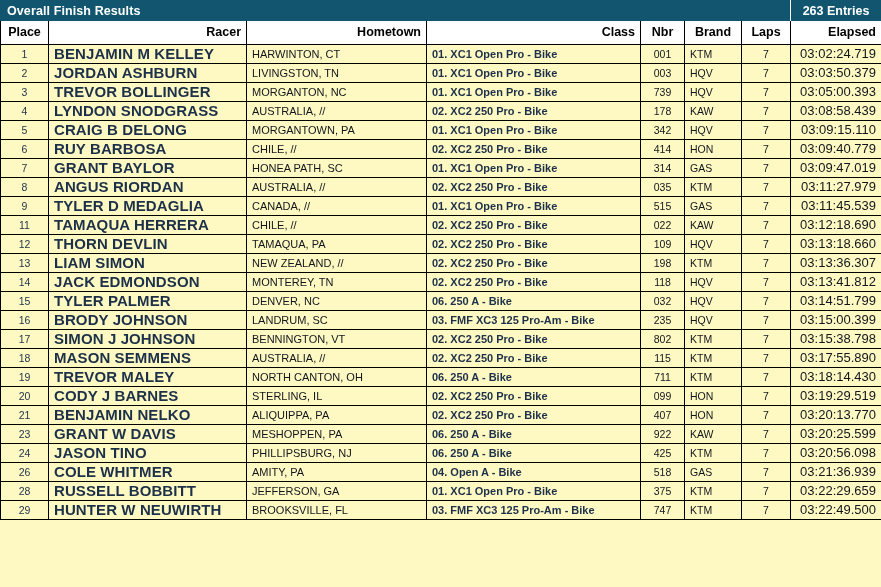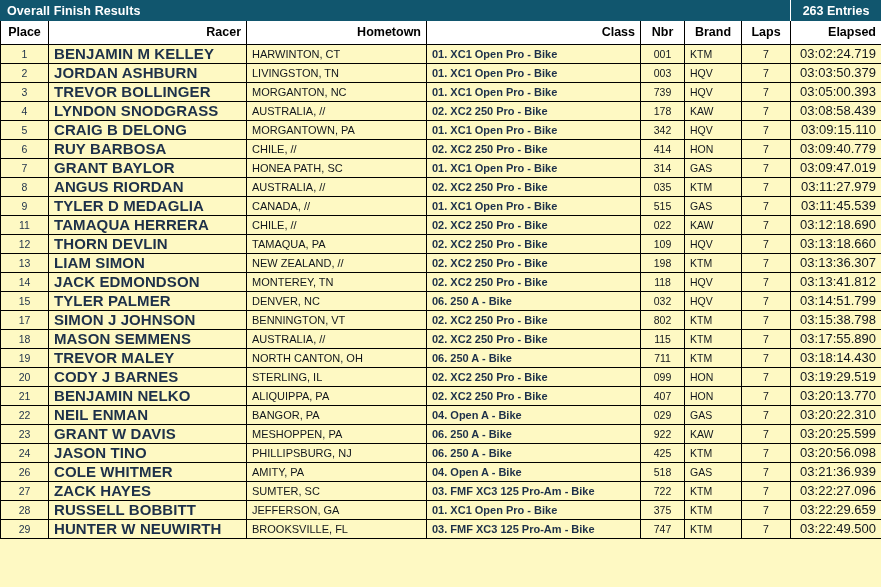--- a/index.html
+++ b/index.html
@@ -308,20 +308,30 @@
           <td class="place">15</td>
           <td class="racer">TYLER PALMER</td>
           <td class="hometown">DENVER, NC</td>
           <td class="klass">06. 250 A - Bike</td>
           <td class="nbr">032</td>
           <td class="brand">HQV</td>
           <td class="laps">7</td>
           <td class="elapsed">03:14:51.799</td>
         </tr>
         <tr>
+          <td class="place">16</td>
+          <td class="racer">BRODY JOHNSON</td>
+          <td class="hometown">LANDRUM, SC</td>
+          <td class="klass">03. FMF XC3 125 Pro-Am - Bike</td>
+          <td class="nbr">235</td>
+          <td class="brand">HQV</td>
+          <td class="laps">7</td>
+          <td class="elapsed">03:15:00.399</td>
+        </tr>
+        <tr>
           <td class="place">17</td>
           <td class="racer">SIMON J JOHNSON</td>
           <td class="hometown">BENNINGTON, VT</td>
           <td class="klass">02. XC2 250 Pro - Bike</td>
           <td class="nbr">802</td>
           <td class="brand">KTM</td>
           <td class="laps">7</td>
           <td class="elapsed">03:15:38.798</td>
         </tr>
         <tr>
@@ -356,30 +366,20 @@
         </tr>
         <tr>
           <td class="place">21</td>
           <td class="racer">BENJAMIN NELKO</td>
           <td class="hometown">ALIQUIPPA, PA</td>
           <td class="klass">02. XC2 250 Pro - Bike</td>
           <td class="nbr">407</td>
           <td class="brand">HON</td>
           <td class="laps">7</td>
           <td class="elapsed">03:20:13.770</td>
-        </tr>
-        <tr>
-          <td class="place">22</td>
-          <td class="racer">NEIL ENMAN</td>
-          <td class="hometown">BANGOR, PA</td>
-          <td class="klass">04. Open A - Bike</td>
-          <td class="nbr">029</td>
-          <td class="brand">GAS</td>
-          <td class="laps">7</td>
-          <td class="elapsed">03:20:22.310</td>
         </tr>
         <tr>
           <td class="place">23</td>
           <td class="racer">GRANT W DAVIS</td>
           <td class="hometown">MESHOPPEN, PA</td>
           <td class="klass">06. 250 A - Bike</td>
           <td class="nbr">922</td>
           <td class="brand">KAW</td>
           <td class="laps">7</td>
           <td class="elapsed">03:20:25.599</td>
@@ -398,30 +398,20 @@
           <td class="place">26</td>
           <td class="racer">COLE WHITMER</td>
           <td class="hometown">AMITY, PA</td>
           <td class="klass">04. Open A - Bike</td>
           <td class="nbr">518</td>
           <td class="brand">GAS</td>
           <td class="laps">7</td>
           <td class="elapsed">03:21:36.939</td>
         </tr>
         <tr>
-          <td class="place">27</td>
-          <td class="racer">ZACK HAYES</td>
-          <td class="hometown">SUMTER, SC</td>
-          <td class="klass">03. FMF XC3 125 Pro-Am - Bike</td>
-          <td class="nbr">722</td>
-          <td class="brand">KTM</td>
-          <td class="laps">7</td>
-          <td class="elapsed">03:22:27.096</td>
-        </tr>
-        <tr>
           <td class="place">28</td>
           <td class="racer">RUSSELL BOBBITT</td>
           <td class="hometown">JEFFERSON, GA</td>
           <td class="klass">01. XC1 Open Pro - Bike</td>
           <td class="nbr">375</td>
           <td class="brand">KTM</td>
           <td class="laps">7</td>
           <td class="elapsed">03:22:29.659</td>
         </tr>
         <tr>

